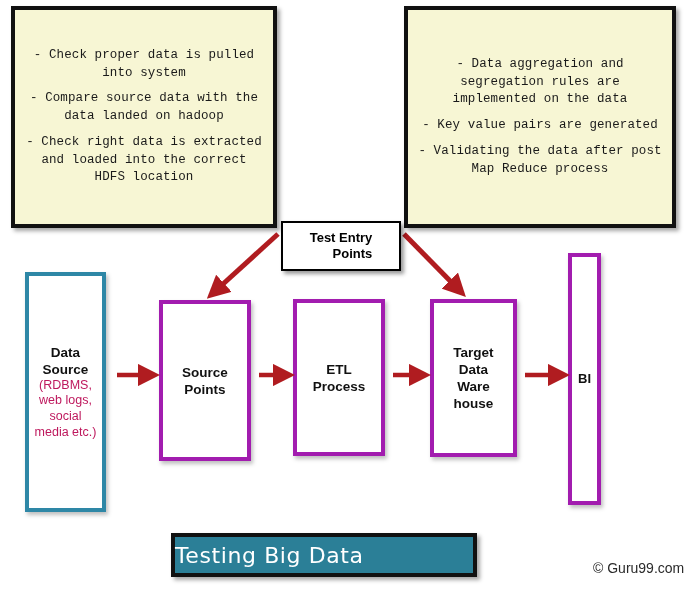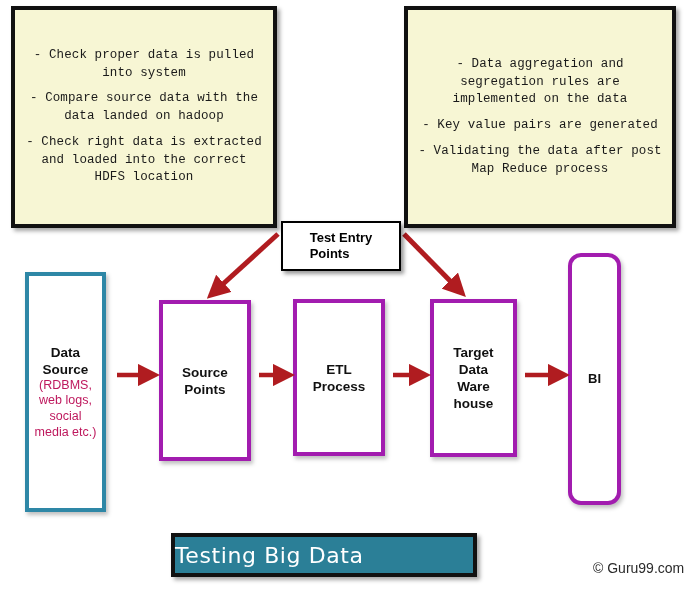--- a/index.html
+++ b/index.html
@@ -59,21 +59,21 @@
     box-shadow: 3px 3px 4px rgba(0,0,0,0.4);
     display: flex;
     align-items: center;
     justify-content: center;
     z-index: 6;
   }
   #entry-box .entry-label {
     font-size: 13px;
     font-weight: bold;
     color: #000000;
-    text-align: left;
+    text-align: right;
     line-height: 1.22;
   }
 
   
   .pbox {
     position: absolute;
     background: #ffffff;
     box-sizing: border-box;
     display: flex;
     align-items: center;
@@ -95,21 +95,21 @@
     line-height: 1.26;
     color: #be185d;
   }
   .orange { border: 4px solid #a21caf; }
   .teal   { border: 4px solid #2e87a6; }
 
   #box-source   { left: 25px;  top: 272px; width: 81px;  height: 240px; }
   #box-hadoop   { left: 159px; top: 300px; width: 92px;  height: 161px; }
   #box-etl      { left: 293px; top: 299px; width: 92px;  height: 157px; }
   #box-target   { left: 430px; top: 299px; width: 87px;  height: 158px; }
-  #box-bi       { left: 568px; top: 253px; width: 53px;  height: 252px; border-radius: 13px; }
+  #box-bi       { left: 568px; top: 253px; width: 33px;  height: 252px; }
   #box-bi .plabel { font-size: 13px; }
 
   
   .arrow-svg {
     position: absolute;
     left: 0; top: 0;
     width: 689px;
     height: 599px;
     pointer-events: none;
     z-index: 5;

